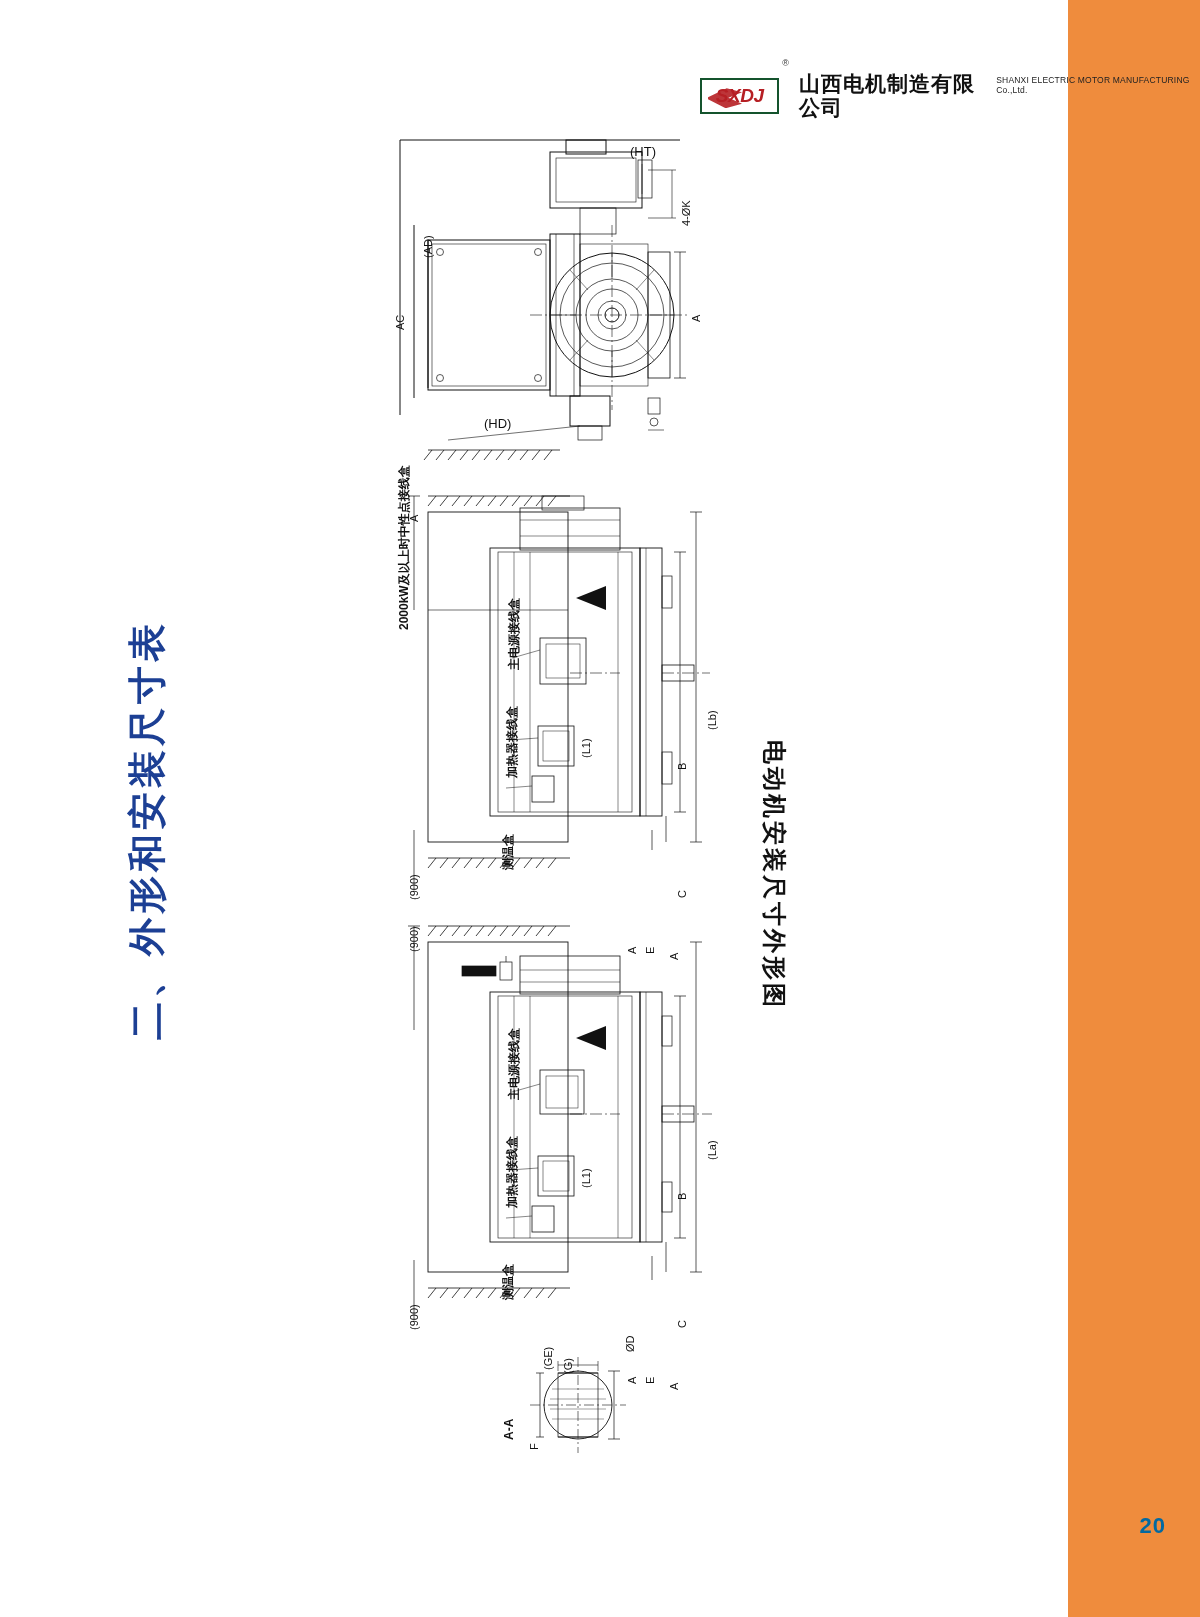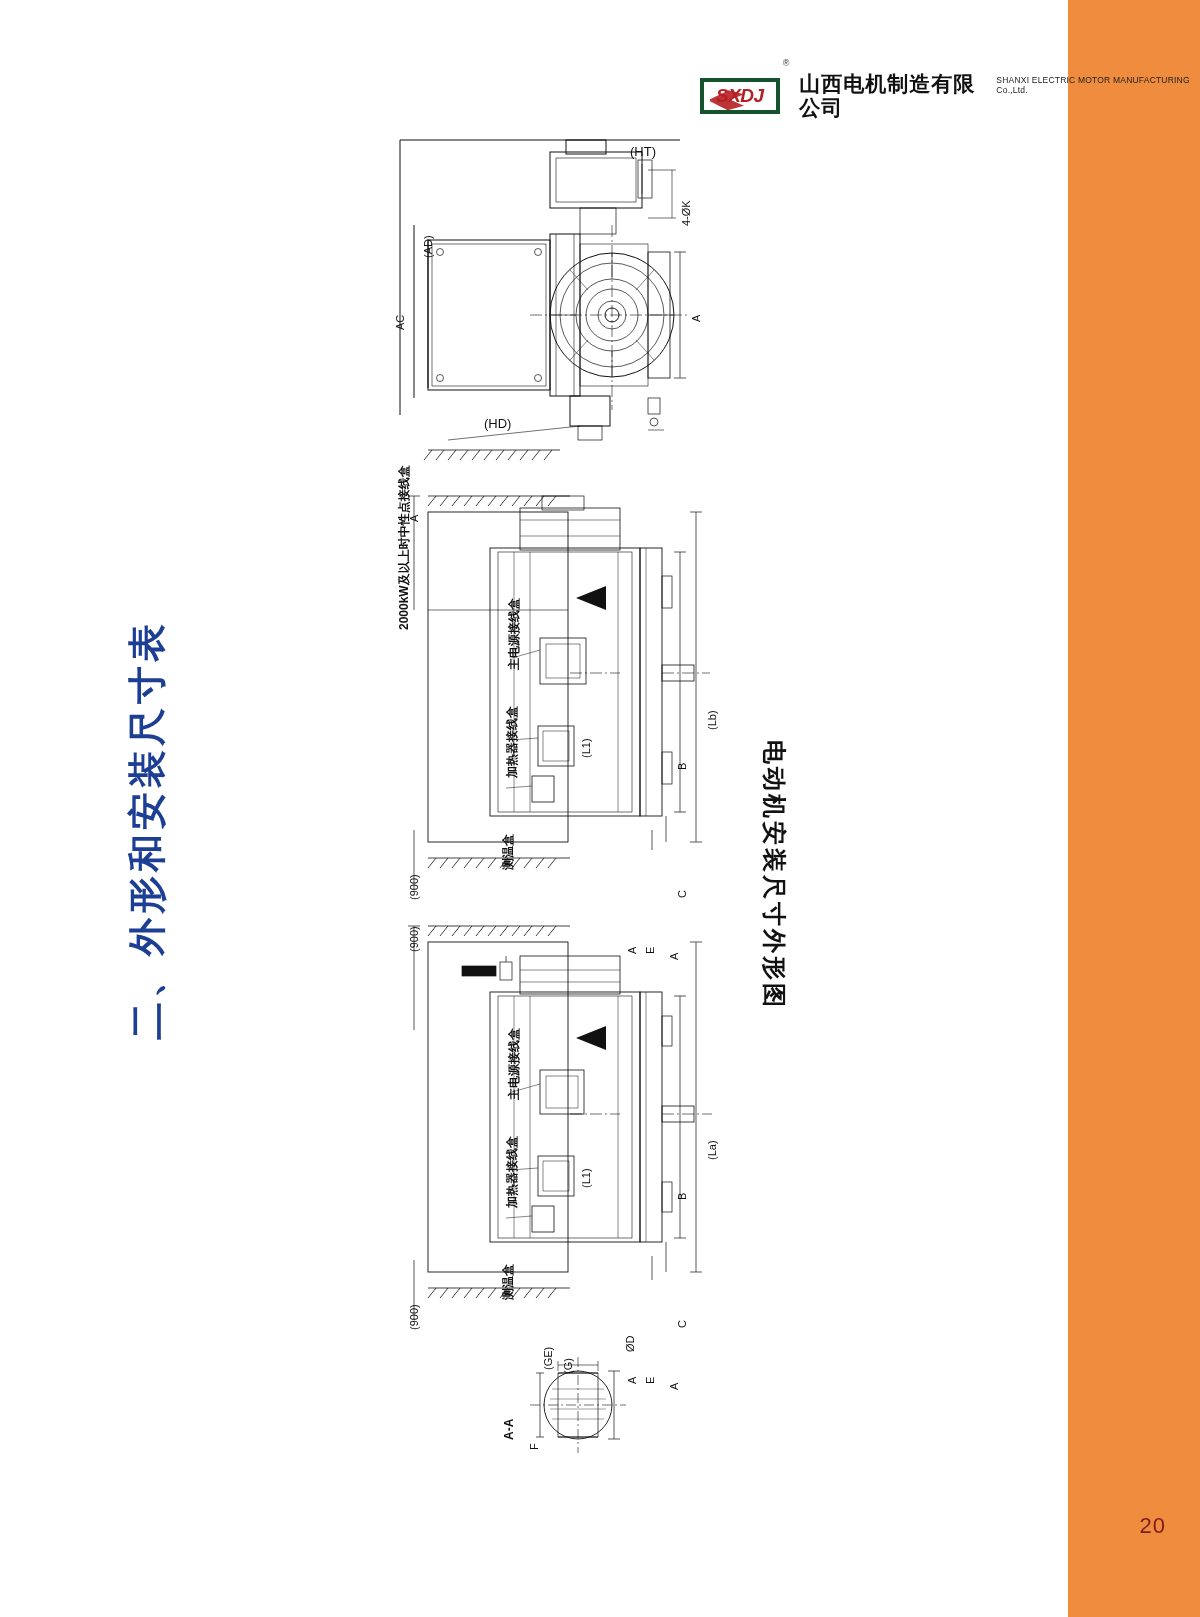--- a/index.html
+++ b/index.html
@@ -21,40 +21,40 @@
     top: 0;
     right: 0;
     width: 132px;
     height: 1617px;
     background: #ef8c3d;
   }
   .page-number {
     position: absolute;
     right: 34px;
     bottom: 78px;
-    color: #7f1d1d;
+    color: #0369a1;
     font-size: 22px;
-    font-weight: normal;
+    font-weight: bold;
     letter-spacing: 1px;
   }
 
   
   .logo-block {
     position: absolute;
     top: 72px;
     left: 700px;
     display: flex;
     align-items: center;
   }
   .logo-mark {
     position: relative;
     width: 88px;
     height: 36px;
     background: #ffffff;
-    border: 4px solid #14532d;
+    border: 2px solid #14532d;
     box-sizing: border-box;
     display: flex;
     align-items: center;
     justify-content: center;
   }
   .logo-mark .logo-text {
     color: #b61f24;
     font-size: 19px;
     font-weight: bold;
     font-style: italic;

